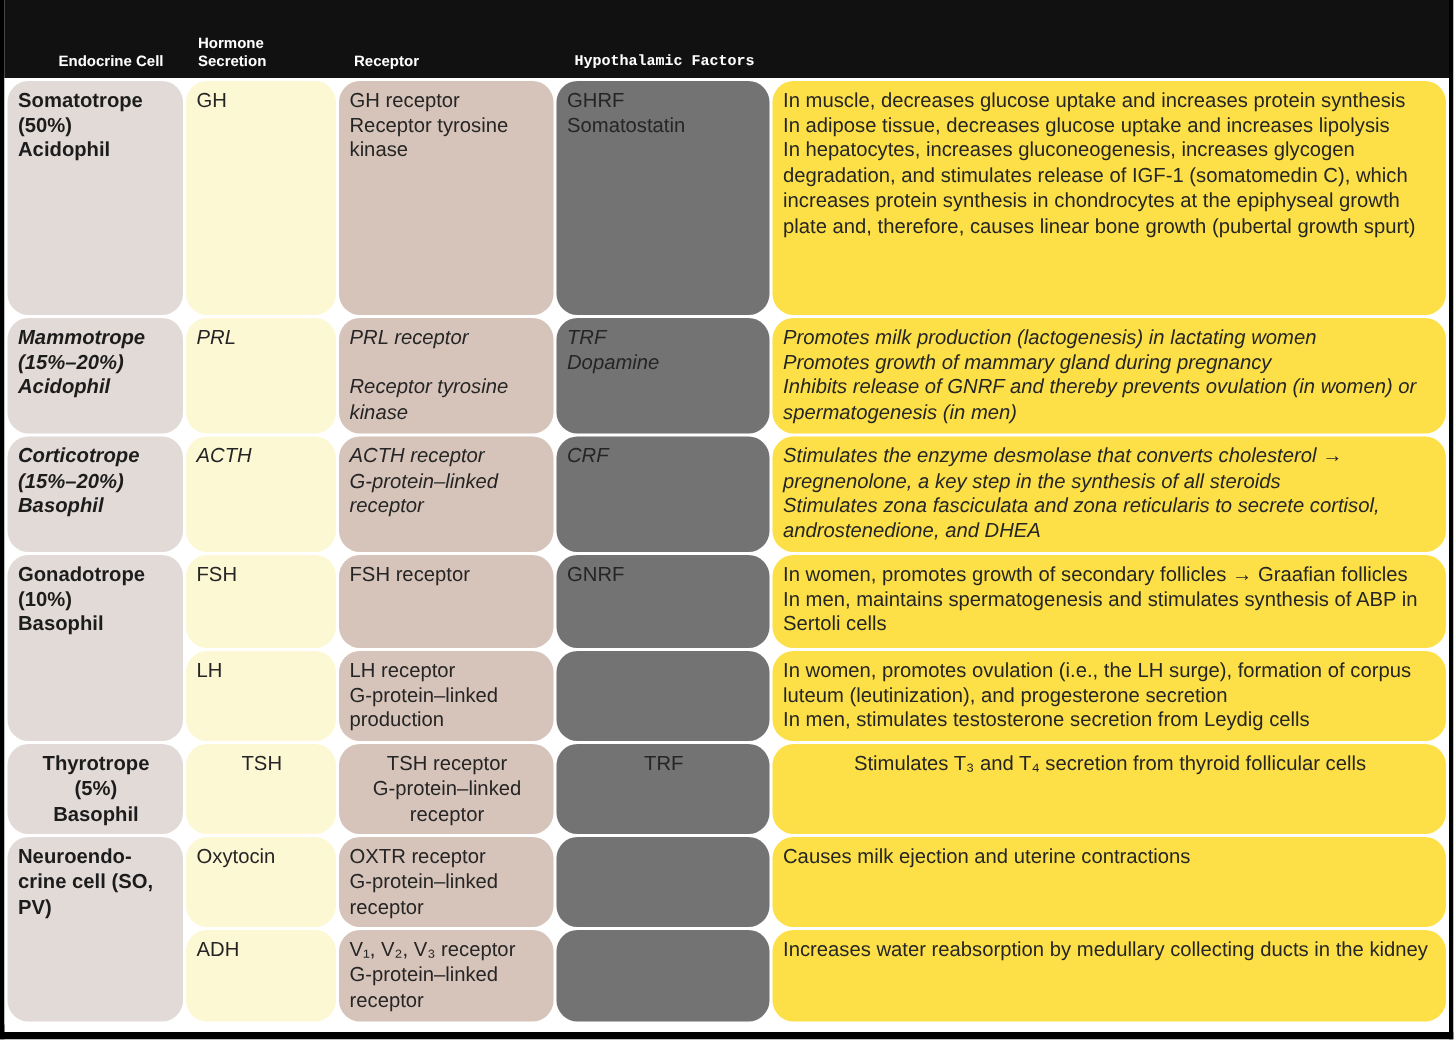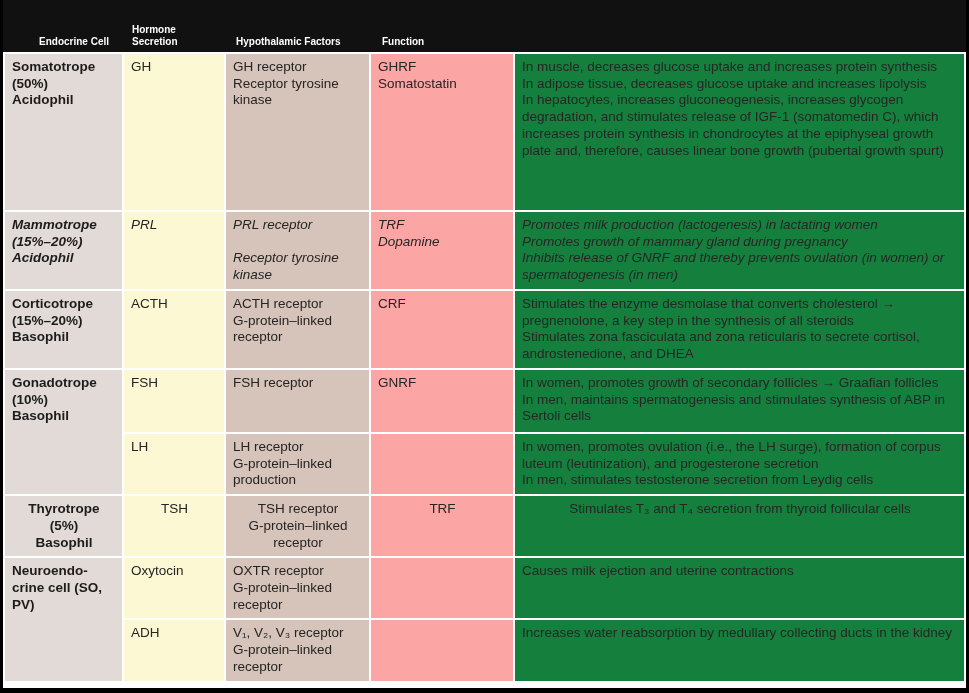--- a/index.html
+++ b/index.html
@@ -28,67 +28,68 @@
   .th {
     font-weight: bold;
     font-size: 10px;
     line-height: 1.15;
     padding: 4px 4px 5px 8px;
     box-sizing: border-box;
   }
   .th.h1 { width: 121px; padding-left: 36px; }
   .th.h2 { width: 104px; }
   .th.h3 { width: 147px; }
-  .th.h4 { width: 146px; }
+  .th.h4 { width: 146px; font-family: Liberation Mono, monospace; }
   .th.h5 { flex: 1; }
   
   table.body {
     width: 100%;
     border-collapse: separate;
     border-spacing: 2px;
     background: #ffffff;
     table-layout: fixed;
   }
   col.w1 { width: 117px; }
   col.w2 { width: 100px; }
   col.w3 { width: 143px; }
   col.w4 { width: 142px; }
   td {
     vertical-align: top;
     padding: 5px 6px 5px 7px;
     font-size: 13.5px;
     line-height: 1.24;
     color: #252525;
     box-sizing: border-box;
+    border-radius: 14px;
   }
   td .line { min-height: 1.24em; }
   .c1 { background: #e2dad7; font-weight: bold; color: #1c1c1c; }
   .c2 { background: #fcf8d4; }
   .c3 { background: #d6c3b9; }
-  .c4 { background: #fca5a5; }
-  .c5 { background: #15803d; }
+  .c4 { background: #737373; }
+  .c5 { background: #fde047; }
   tr.r1 { height: 156px; }
   tr.r2 { height: 75px; font-style: italic; }
-  tr.r3 { height: 73px; }
+  tr.r3 { height: 73px; font-style: italic; }
   tr.r4a { height: 62px; }
   tr.r4b { height: 58px; }
   tr.r5 { height: 60px; text-align: center; }
   tr.r6a { height: 60px; }
   tr.r6b { height: 55px; }
 </style>
 </head>
 <body>
 
 <div class="table-wrap">
 
   <div class="thead">
     <div class="th h1">Endocrine Cell</div>
     <div class="th h2">Hormone Secretion</div>
+    <div class="th h3">Receptor</div>
     <div class="th h4">Hypothalamic Factors</div>
-    <div class="th h5">Function</div>
   </div>
 
   <table class="body">
     <colgroup>
       <col class="w1">
         <col class="w2">
         <col class="w3">
         <col class="w4">
         <col>
     </colgroup>

